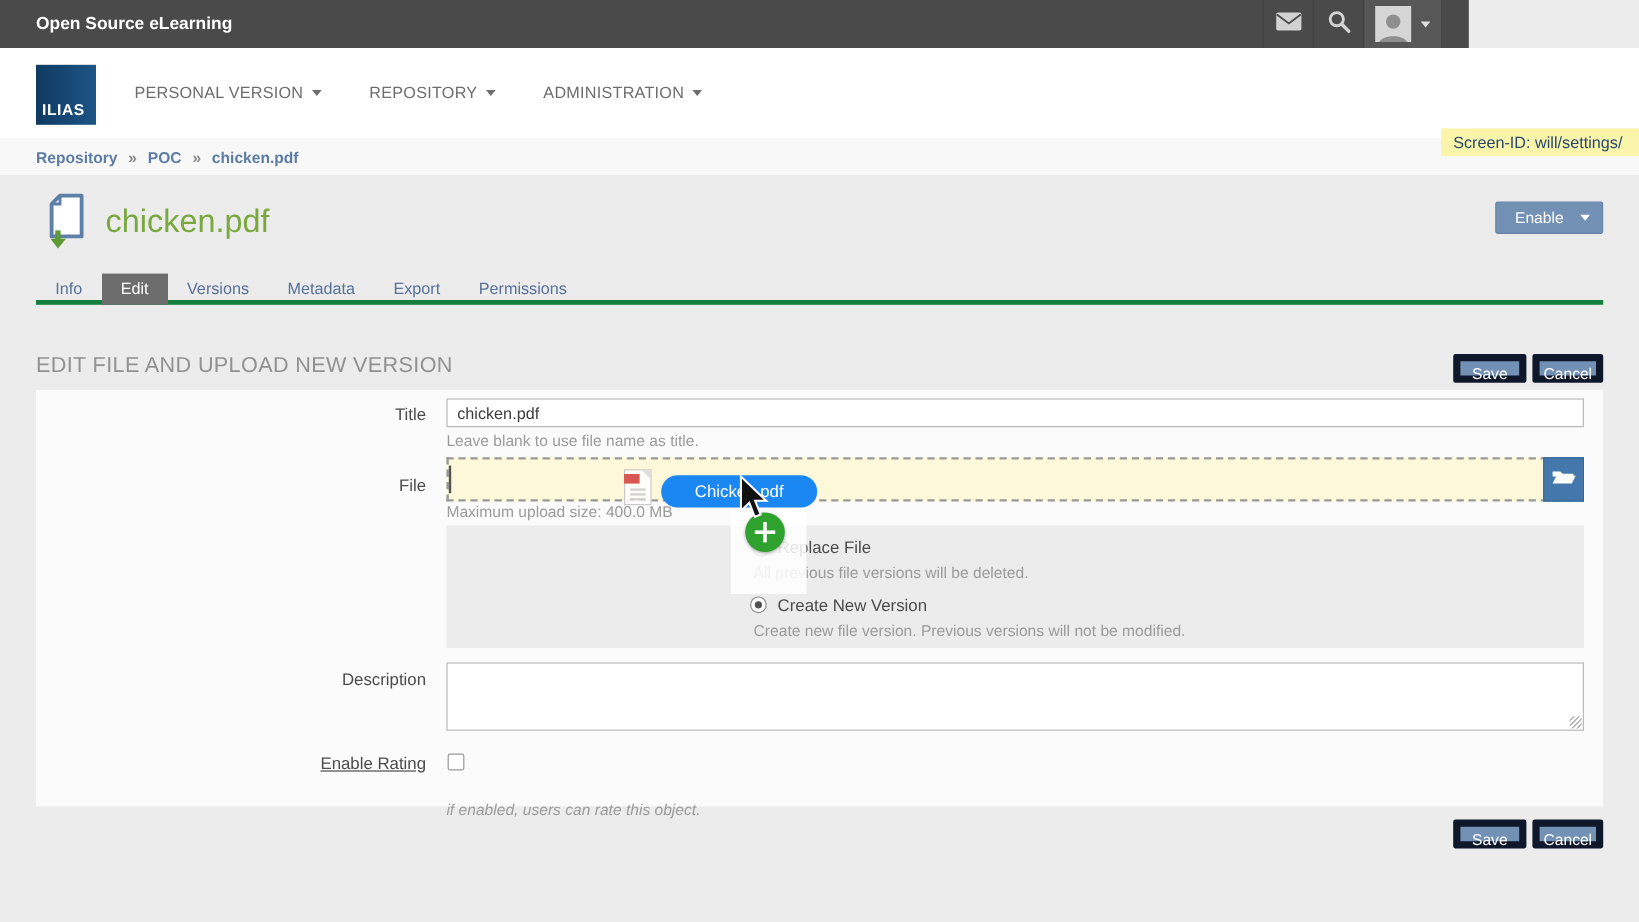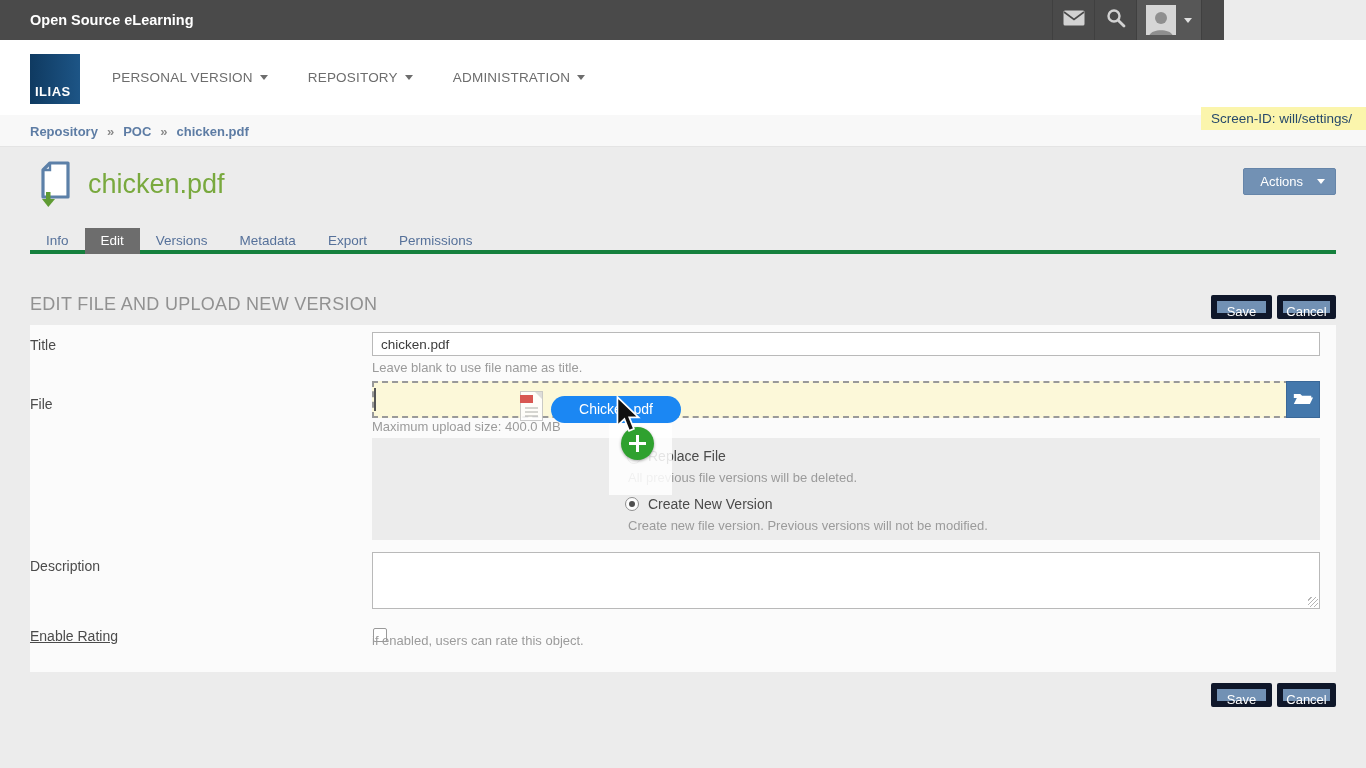--- a/index.html
+++ b/index.html
@@ -52,21 +52,21 @@
   .form-heading { position:absolute; left:30px; top:294px; font-size:18px; color:#919191; letter-spacing:0.3px; }
   .btn { position:absolute; height:24px; background:#7291b4; border:6px solid #0f172a; border-radius:2px;
          color:#fff; font-size:13px; text-align:center; line-height:22px; cursor:pointer; }
   .btn.save-top    { left:1211px; top:295px; width:61px; }
   .btn.cancel-top  { left:1277px; top:295px; width:59px; }
   .btn.save-bot    { left:1211px; top:683px; width:61px; }
   .btn.cancel-bot  { left:1277px; top:683px; width:59px; }
 
   
   .panel { position:absolute; left:30px; top:325px; width:1306px; height:347px; background:#fbfbfb; }
-  .flabel { position:absolute; left:30px; width:310px; font-size:14px; color:#4b4b4b; }
+  .flabel { position:absolute; left:45px; width:310px; text-align:right; font-size:14px; color:#4b4b4b; }
   .byline { position:absolute; font-size:13px; color:#9b9b9b; }
 
   .title-input { position:absolute; left:372px; top:332px; width:948px; height:24px; border:1px solid #b9b9b9;
                  background:#fff; font-family:"Liberation Sans",sans-serif; font-size:13.5px; color:#3c3c3c; padding:0 8px; }
 
   .dropzone { position:absolute; left:372px; top:381px; width:948px; height:37px; background:#fcf8d9;
               border:2px dashed #999999; }
   .drop-caret { position:absolute; left:374px; top:388px; width:2px; height:23px; background:#555; }
   .folder-btn { position:absolute; left:1286px; top:381px; width:34px; height:37px; background:#4478ac;
                 border:1px solid #3a6898; display:flex; align-items:center; justify-content:center; cursor:pointer; }
@@ -168,21 +168,21 @@
   <div class="pagehead-icon">
     <svg width="36" height="48" viewBox="0 0 36 48">
       <path d="M12 3 H30 V37 H5 V10 Z" fill="#ffffff" stroke="#5c80a8" stroke-width="3.2" stroke-linejoin="round"></path>
       <path d="M12 3 V10 H5" fill="none" stroke="#5c80a8" stroke-width="2.4"></path>
       <rect x="8" y="32" width="4.5" height="8" fill="#5f9b33"></rect>
       <polygon points="4,39 17,39 10.3,47" fill="#5f9b33"></polygon>
     </svg>
   </div>
   <div class="page-title">chicken.pdf</div>
   <div class="actions-btn">
-    <span>Actions</span>
+    <span>Enable</span>
     <span class="caret"></span>
   </div>
 
   <div class="tabs">
     <div class="tab">Info</div>
     <div class="tab active">Edit</div>
     <div class="tab">Versions</div>
     <div class="tab">Metadata</div>
     <div class="tab">Export</div>
     <div class="tab">Permissions</div>
@@ -218,21 +218,21 @@
   <div class="radio checked" style="left:625px; top:497px;"></div>
   <div class="radio-label" style="left:648px; top:496px;">Create New Version</div>
   <div class="byline" style="left:628px; top:518px;">Create new file version. Previous versions will not be modified.</div>
 
   <div class="flabel" style="top:558px;">Description</div>
   <textarea class="desc-area" style=""></textarea>
   <div class="resize-grip"></div>
 
   <div class="flabel" style="top:628px;text-decoration:underline;">Enable Rating</div>
   <div class="checkbox"></div>
-  <div class="byline" style="left:372px; top:633px;">if enabled, users can rate this object.</div>
+  <div class="byline" style="left:372px; top:667px;font-style:italic;">if enabled, users can rate this object.</div>
 
   <div class="btn save-bot">Save</div>
   <div class="btn cancel-bot">Cancel</div>
 
   <div class="ghost-rect"></div>
   <div class="ghost-pdf">
     <span class="fold"></span>
     <span class="tag"></span>
     <span class="ln" style="top:15px;"></span>
     <span class="ln" style="top:19px;"></span>

